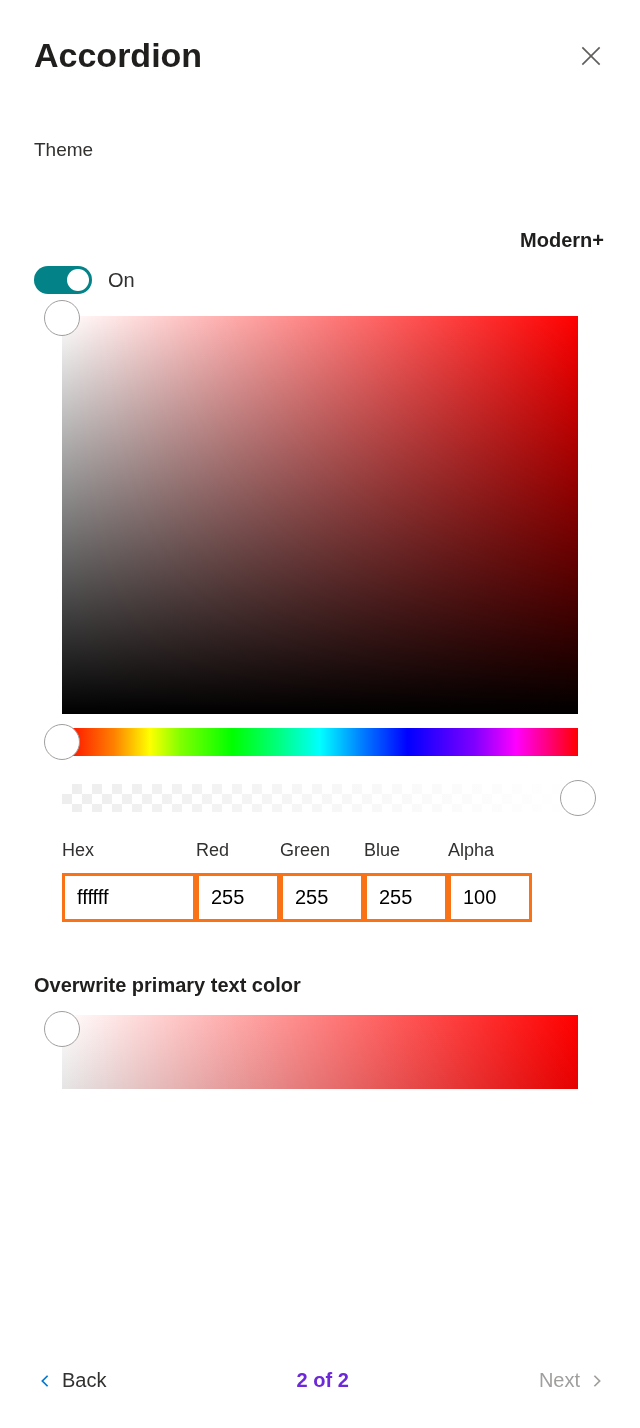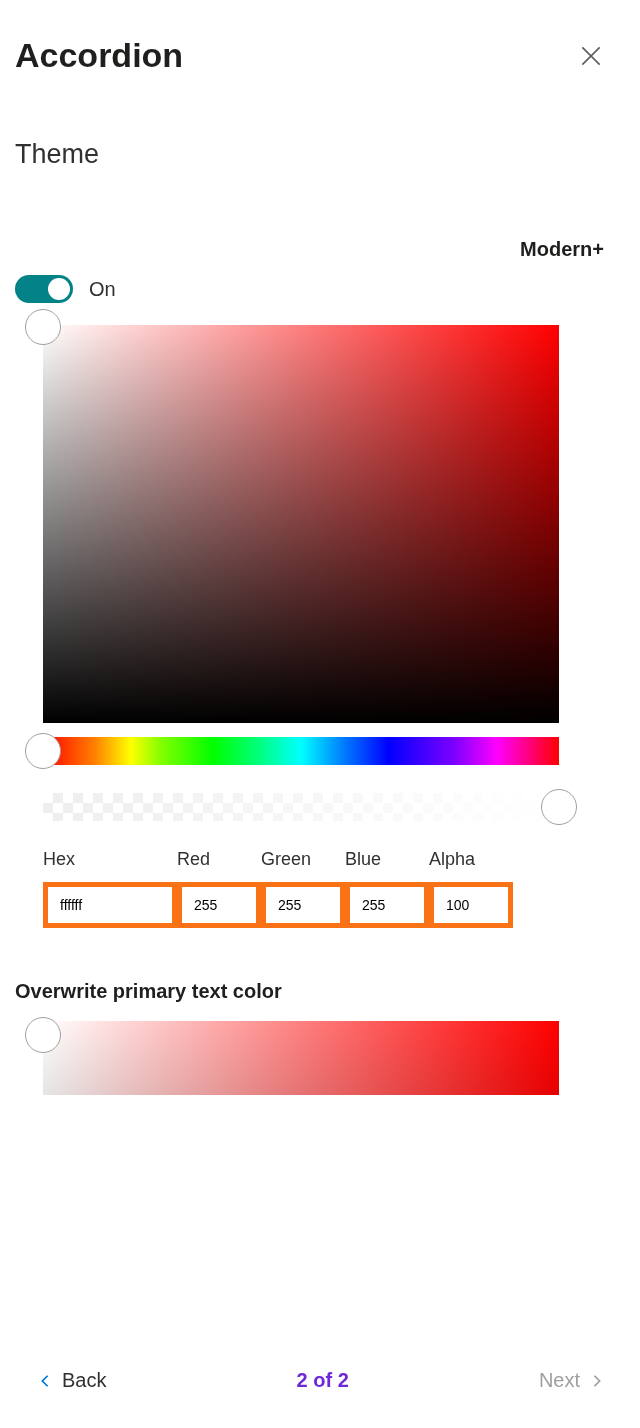--- a/index.html
+++ b/index.html
@@ -4,29 +4,29 @@
 <style>
   * { box-sizing: border-box; margin: 0; padding: 0; }
   body {
     font-family: "Segoe UI", -apple-system, BlinkMacSystemFont, sans-serif;
     width: 640px;
     height: 1428px;
     background: #fff;
     color: #323130;
     position: relative;
   }
-  .panel { padding: 36px 36px 0 15px; }
+  .panel { padding: 36px 36px 0 34px; }
   .hdr { display: flex; align-items: center; justify-content: space-between; }
   .title { font-size: 34px; font-weight: 700; color: #201f1e; }
   .close {
     width: 26px; height: 26px; cursor: pointer;
     stroke: #605e5c; stroke-width: 1.5; fill: none;
   }
   .subtitle { margin-top: 46px; font-size: 21px; color: #323130; }
-  .section-label { margin-top: 64px; font-size: 27px; color: #323130; }
+  .section-label { margin-top: 64px; font-size: 19px; color: #323130; }
   .field-label { font-weight: 600; font-size: 20px; color: #201f1e; }
   .modern-block { margin-top: 68px; text-align: right; }
   .toggle-row { display: flex; align-items: center; margin-top: 14px; }
   .toggle {
     width: 58px; height: 28px; border-radius: 14px;
     background: #038387; position: relative; cursor: pointer;
   }
   .toggle .knob {
     position: absolute; width: 22px; height: 22px; background: #fff;
     border-radius: 50%; top: 3px; right: 3px;
@@ -77,22 +77,22 @@
     background: #fff; border: 1px solid #a19f9d;
     top: -4px; cursor: pointer;
   }
   .hue-thumb { left: -18px; }
   .alpha-thumb { left: 498px; }
 
   .inputs-row { margin-top: 28px; display: flex; }
   .in-col { display: flex; flex-direction: column; }
   .in-label { font-size: 18px; color: #323130; margin-bottom: 12px; }
   .txt-in {
-    font-family: inherit; font-size: 14px;
-    padding: 10px 12px; border: 5px solid #f97316; background: #fff;
+    font-family: inherit; font-size: 20px;
+    padding: 10px 12px; border: 3px solid #f97316; background: #fff;
   }
   .hex-col .txt-in { width: 134px; }
   .num-col .txt-in { width: 84px; }
 
   .text-color-block { margin-top: 52px; }
   .text-color-block .picker-wrap { margin-top: 18px; }
   .tc-satval {
     position: relative; width: 516px; height: 74px;
     background: linear-gradient(to top, rgba(0,0,0,0.1), rgba(0,0,0,0)),
                 linear-gradient(to right, #fff, #ff0000);

